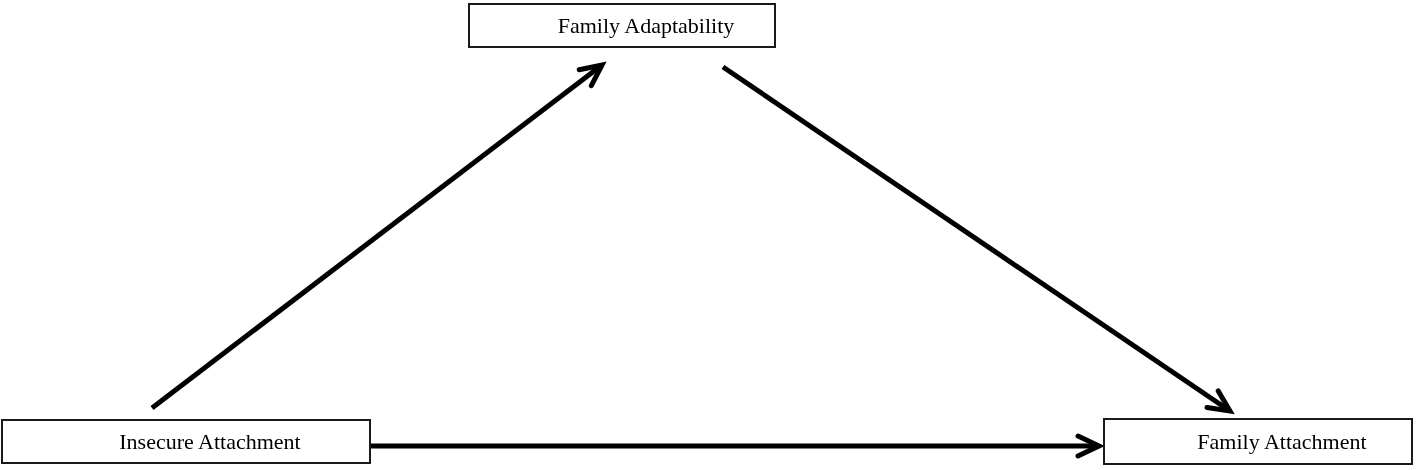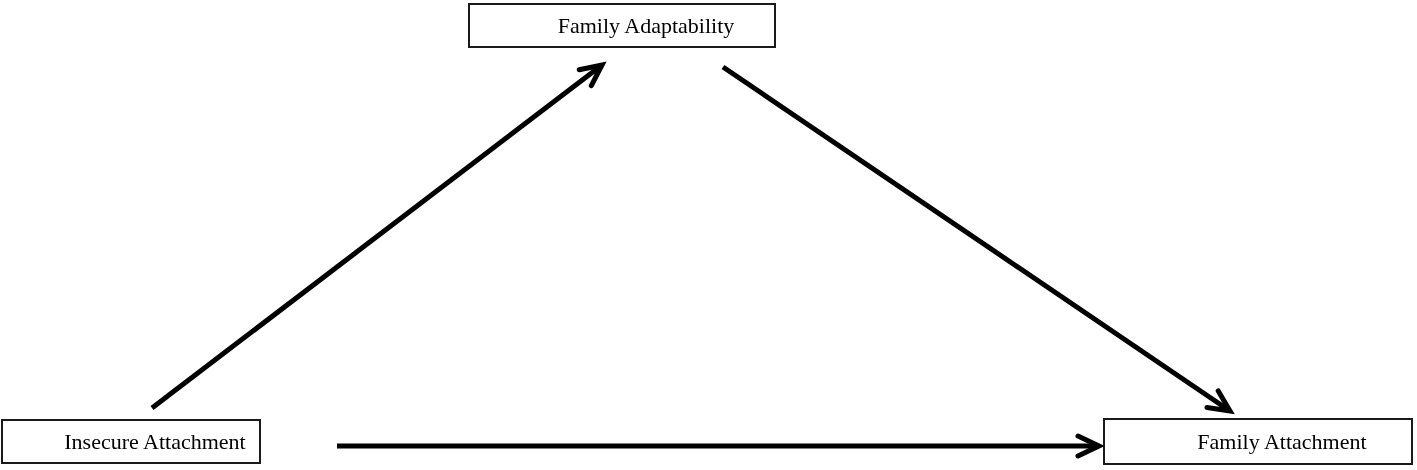--- a/index.html
+++ b/index.html
@@ -39,21 +39,21 @@
   }
   .node-family-adaptability {
     left: 468px;
     top: 3px;
     width: 308px;
     height: 45px;
   }
   .node-insecure-attachment {
     left: 1px;
     top: 419px;
-    width: 260px;
+    width: 370px;
     height: 45px;
   }
   .node-family-functioning {
     left: 1103px;
     top: 418px;
     width: 310px;
     height: 47px;
   }
 </style>
 </head>

